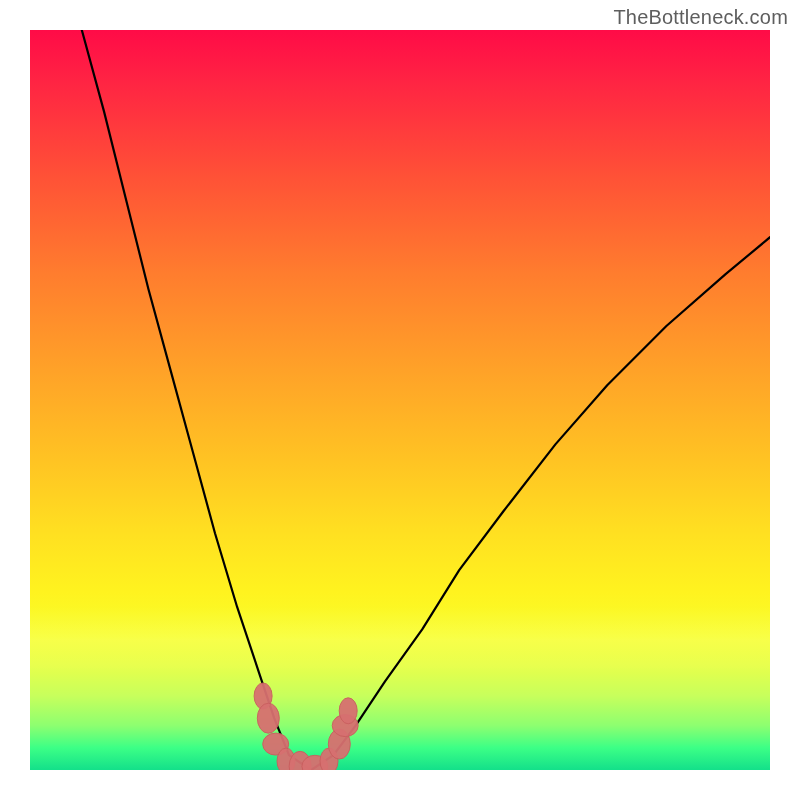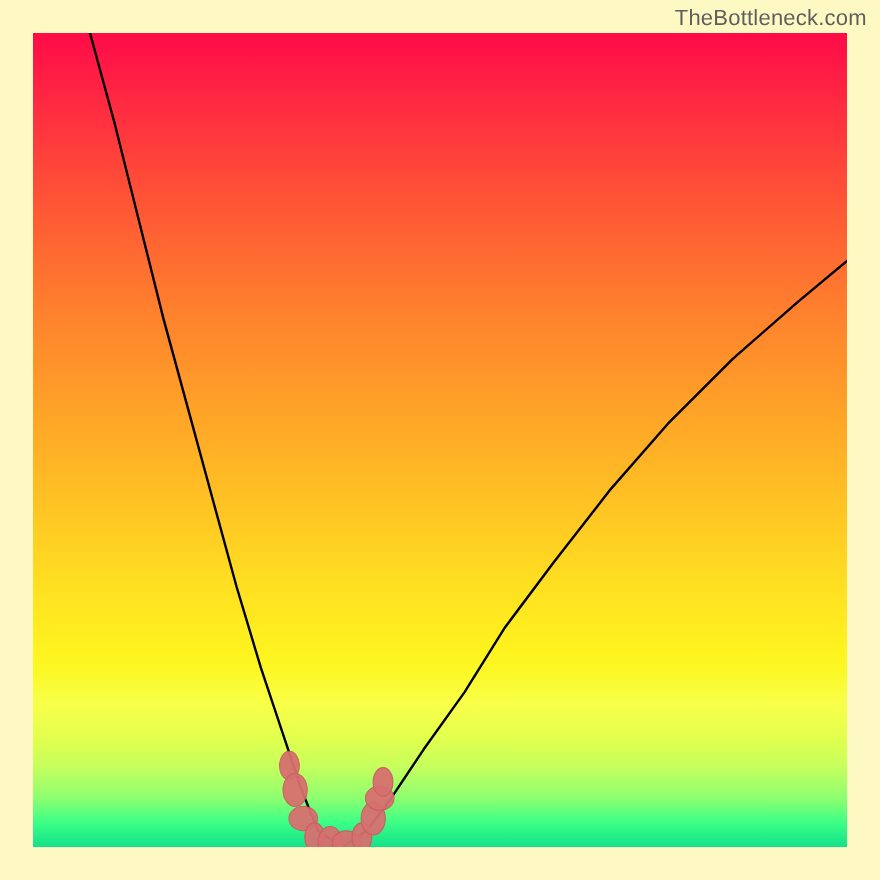--- a/index.html
+++ b/index.html
@@ -7,21 +7,21 @@
     padding: 0;
     width: 800px;
     height: 800px;
     background: #000;
     overflow: hidden;
     font-family: Arial, Helvetica, sans-serif;
   }
   .frame {
     position: absolute;
     inset: 0;
-    background: #fef9c3;
+    background: #ffffff;
   }
   .plot-area {
     position: absolute;
     left: 30px;
     top: 30px;
     width: 740px;
     height: 740px;
     overflow: hidden;
   }
   .gradient-bg {

